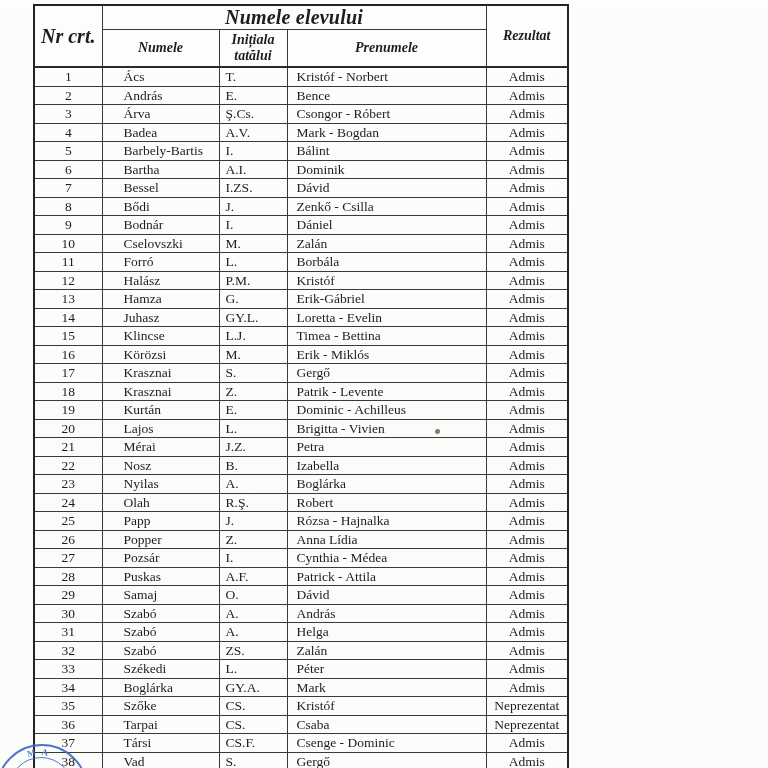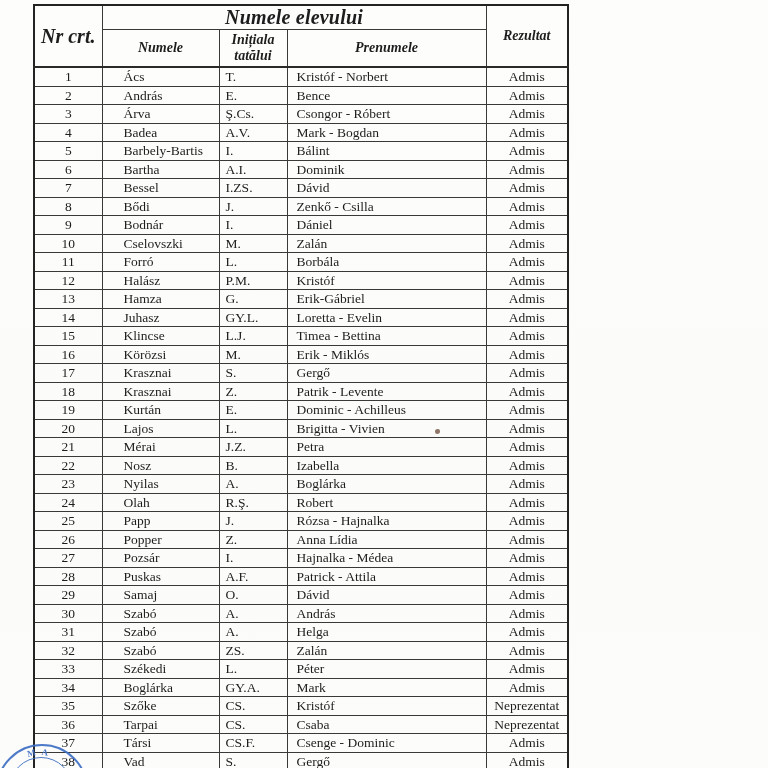--- a/index.html
+++ b/index.html
@@ -304,21 +304,21 @@
           <td class="c-nr">26</td>
           <td class="c-numele">Popper</td>
           <td class="c-initiala">Z.</td>
           <td class="c-prenumele">Anna Lídia</td>
           <td class="c-rezultat">Admis</td>
         </tr>
         <tr>
           <td class="c-nr">27</td>
           <td class="c-numele">Pozsár</td>
           <td class="c-initiala">I.</td>
-          <td class="c-prenumele">Hajnalka - Médea</td>
+          <td class="c-prenumele">Cynthia - Médea</td>
           <td class="c-rezultat">Admis</td>
         </tr>
         <tr>
           <td class="c-nr">28</td>
           <td class="c-numele">Puskas</td>
           <td class="c-initiala">A.F.</td>
           <td class="c-prenumele">Patrick - Attila</td>
           <td class="c-rezultat">Admis</td>
         </tr>
         <tr>

